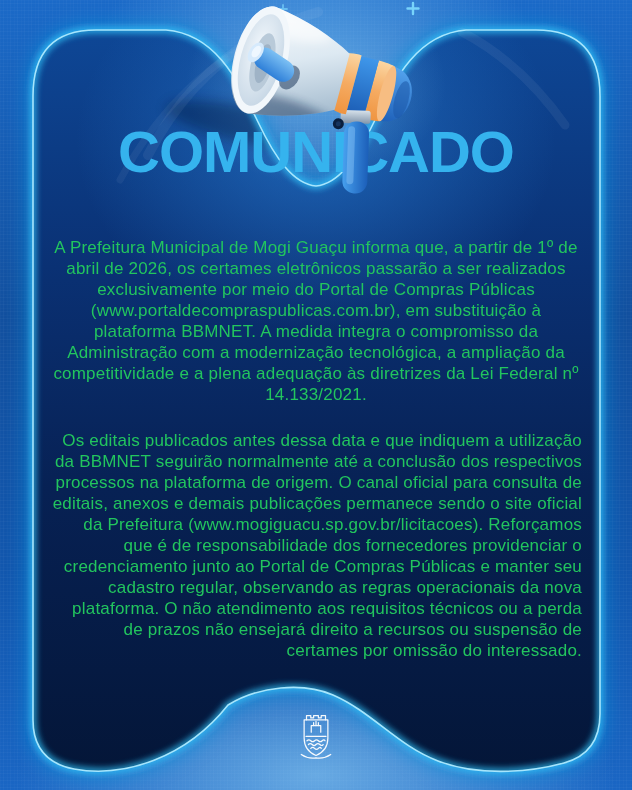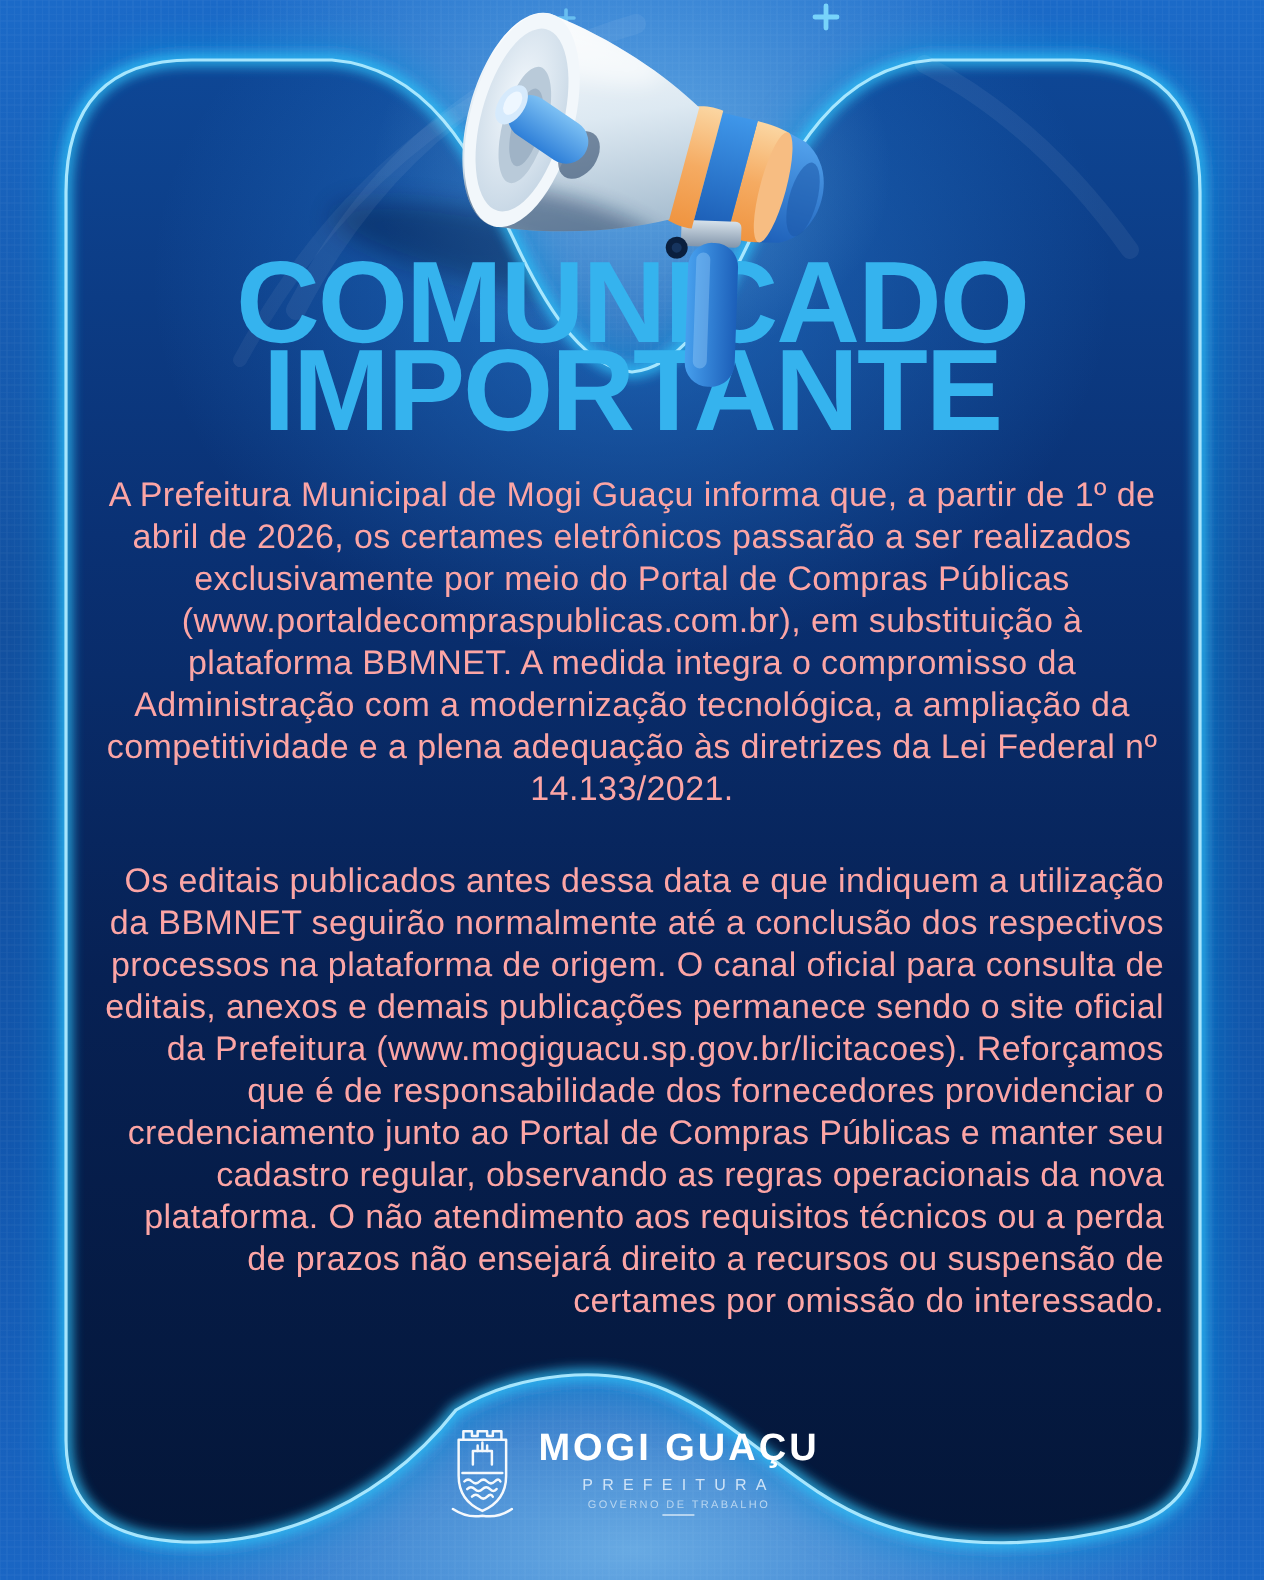--- a/index.html
+++ b/index.html
@@ -11,21 +11,21 @@
   .bg-art,.megaphone-art{position:absolute;top:0;left:0;}
   .bg-art{z-index:0;}
   .title{
     position:absolute;z-index:2;top:130px;left:0;width:100%;
     text-align:center;color:#35b3ee;font-weight:bold;
     font-size:58px;line-height:44px;letter-spacing:-1px;
   }
   .megaphone-art{z-index:3;}
   .para{
     position:absolute;z-index:2;left:50%;transform:translateX(-50%);
-    width:532px;text-align:center;color:#fca5a5;
+    width:532px;text-align:center;color:#22c55e;
     font-size:17px;line-height:21px;letter-spacing:0.2px;
   }
   .para-1{top:237px;}
   .para-2{top:430px;text-align:right;}
   .logo{
     position:absolute;z-index:2;top:712px;left:50%;transform:translateX(-50%);
     display:flex;align-items:center;gap:9px;
   }
   .crest{display:block;}
   .logo-text{display:flex;flex-direction:column;align-items:center;}
@@ -109,21 +109,20 @@
     </g>
 
     <g stroke="#7fdcff" stroke-width="2.4" stroke-linecap="round" opacity="0.9">
       <path d="M 413 3 V 14 M 407.5 8.5 H 418.5"></path>
       <path d="M 283 5 V 13 M 279 9 H 287" stroke-width="1.8" opacity="0.7"></path>
     </g>
   </svg>
 
   <div class="title">
     <div>COMUNICADO</div>
-    <div>IMPORTANTE</div>
   </div>
 
   <svg class="megaphone-art" width="632" height="240" viewBox="0 0 632 240" xmlns="http://www.w3.org/2000/svg">
     <defs>
       <linearGradient id="mgHorn" x1="0" y1="0" x2="0.45" y2="1">
         <stop offset="0" stop-color="#ffffff"></stop>
         <stop offset="0.55" stop-color="#dde9f2"></stop>
         <stop offset="1" stop-color="#a9bfd1"></stop>
       </linearGradient>
       <radialGradient id="mgInner" cx="0.42" cy="0.4" r="0.7">
@@ -213,21 +212,15 @@
         <path d="M7.5 8 H32.5 V27 C32.5 37 27 42.5 20 45.5 C13 42.5 7.5 37 7.5 27 Z"></path>
         <path d="M15 21 V14 h10 v7"></path>
         <path d="M17.5 14 V11 M22.5 14 V11 M20 14 V9.5"></path>
         <path d="M9.5 25.5 h21"></path>
         <path d="M10.5 30 q2 -2 4 0 t4 0 t4 0 t4 0 t3 0"></path>
         <path d="M12 34 q2 -2 4 0 t4 0 t4 0 t3.5 0"></path>
         <path d="M14.5 38 q2 -2 4 0 t4 0 t3 0"></path>
         <path d="M4.5 44.5 q7.5 5 15.5 3.5 q8 1.5 15.5 -3.5"></path>
       </g>
     </svg>
-    <div class="logo-text">
-      <div class="logo-city">MOGI GUAÇU</div>
-      <div class="logo-org">PREFEITURA</div>
-      <div class="logo-tagline">GOVERNO DE TRABALHO</div>
-      <div class="tagline-rule"></div>
-    </div>
   </div>
 
 </div>
 
 </body></html>

